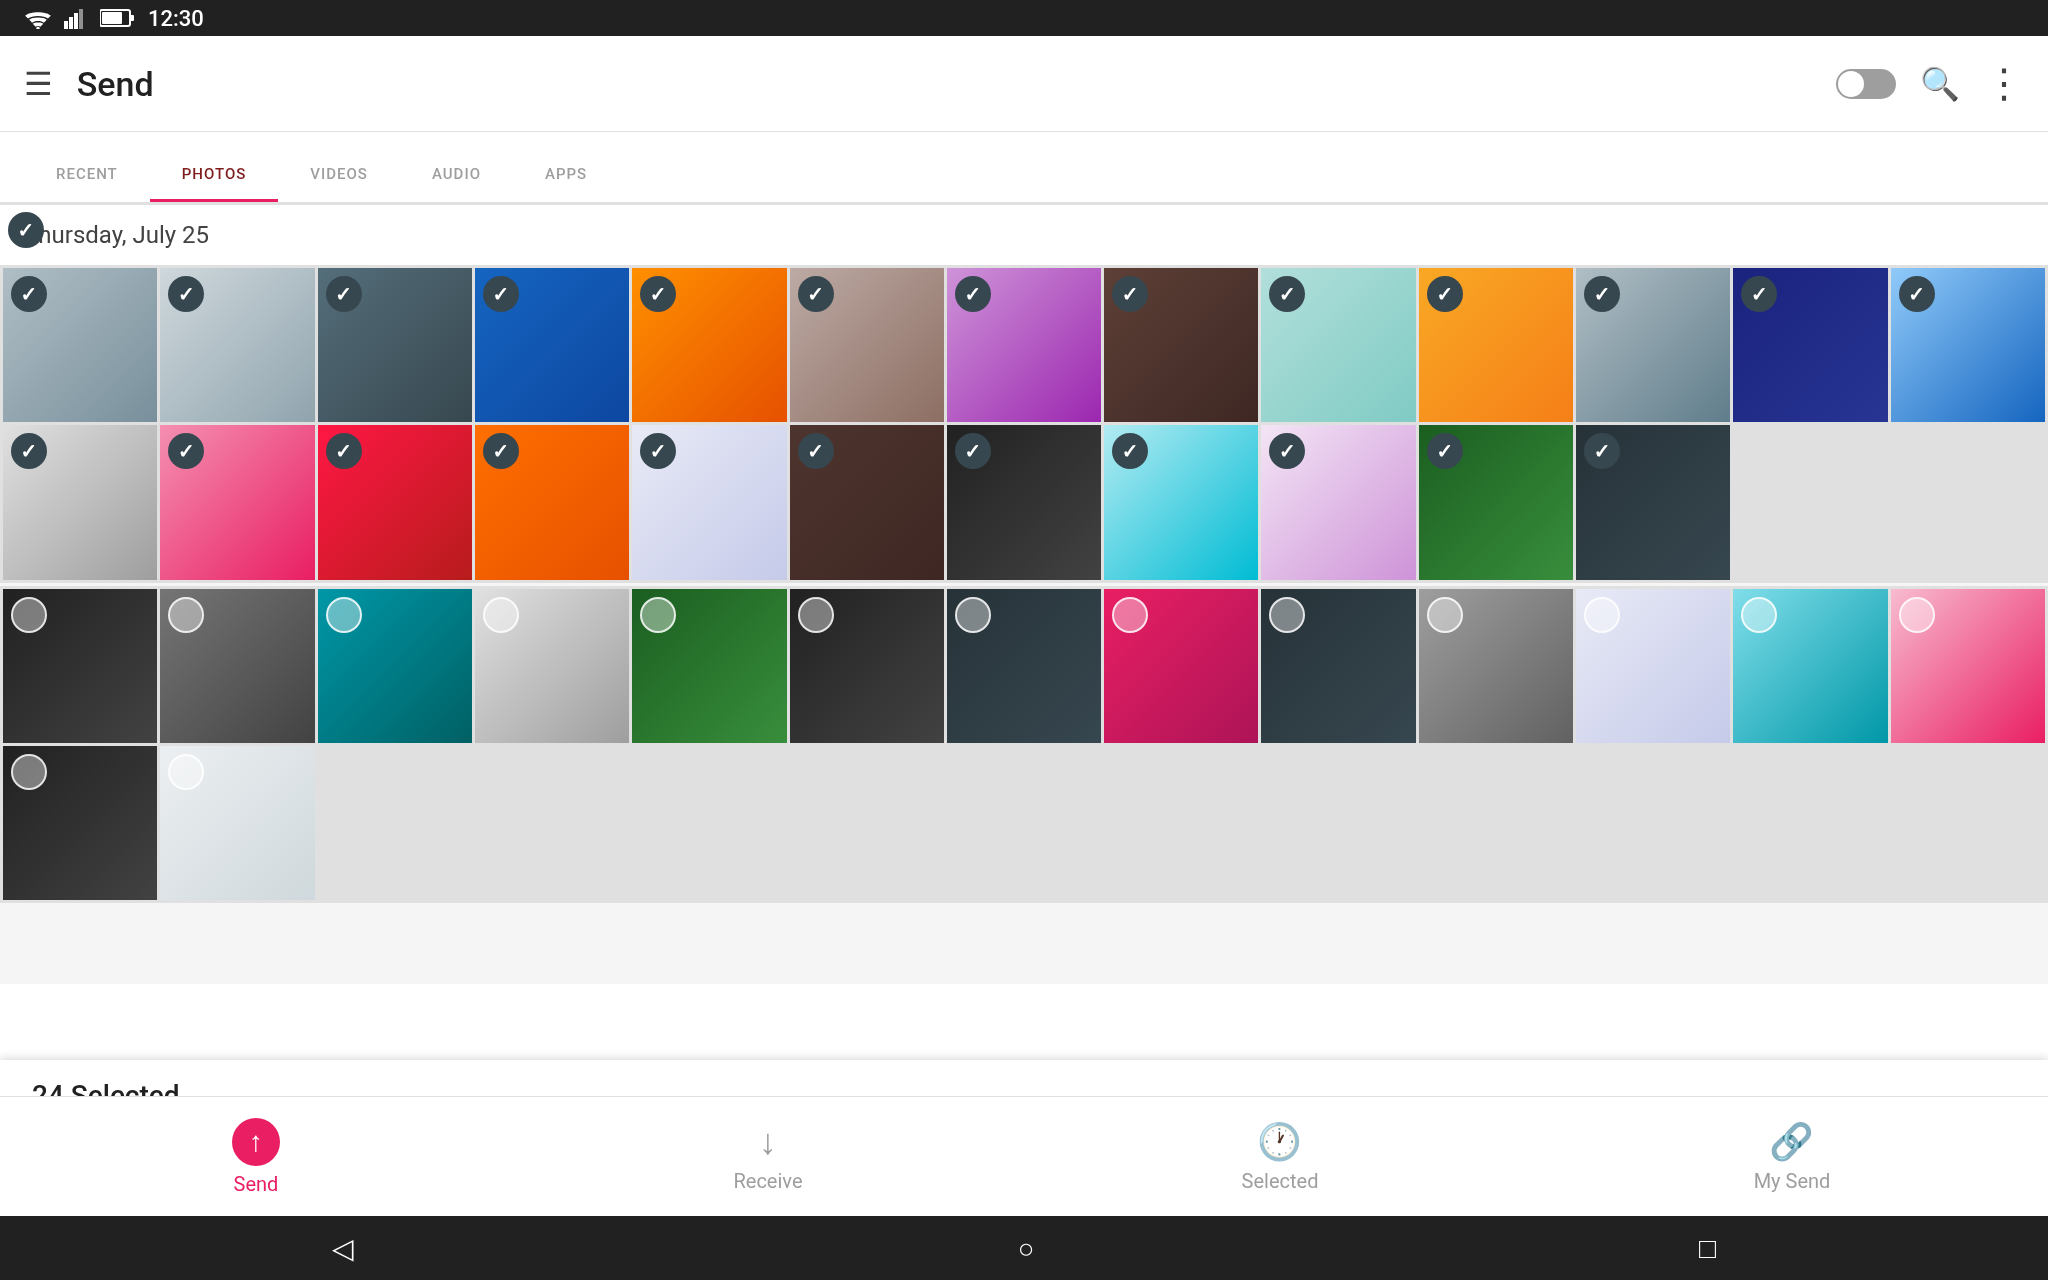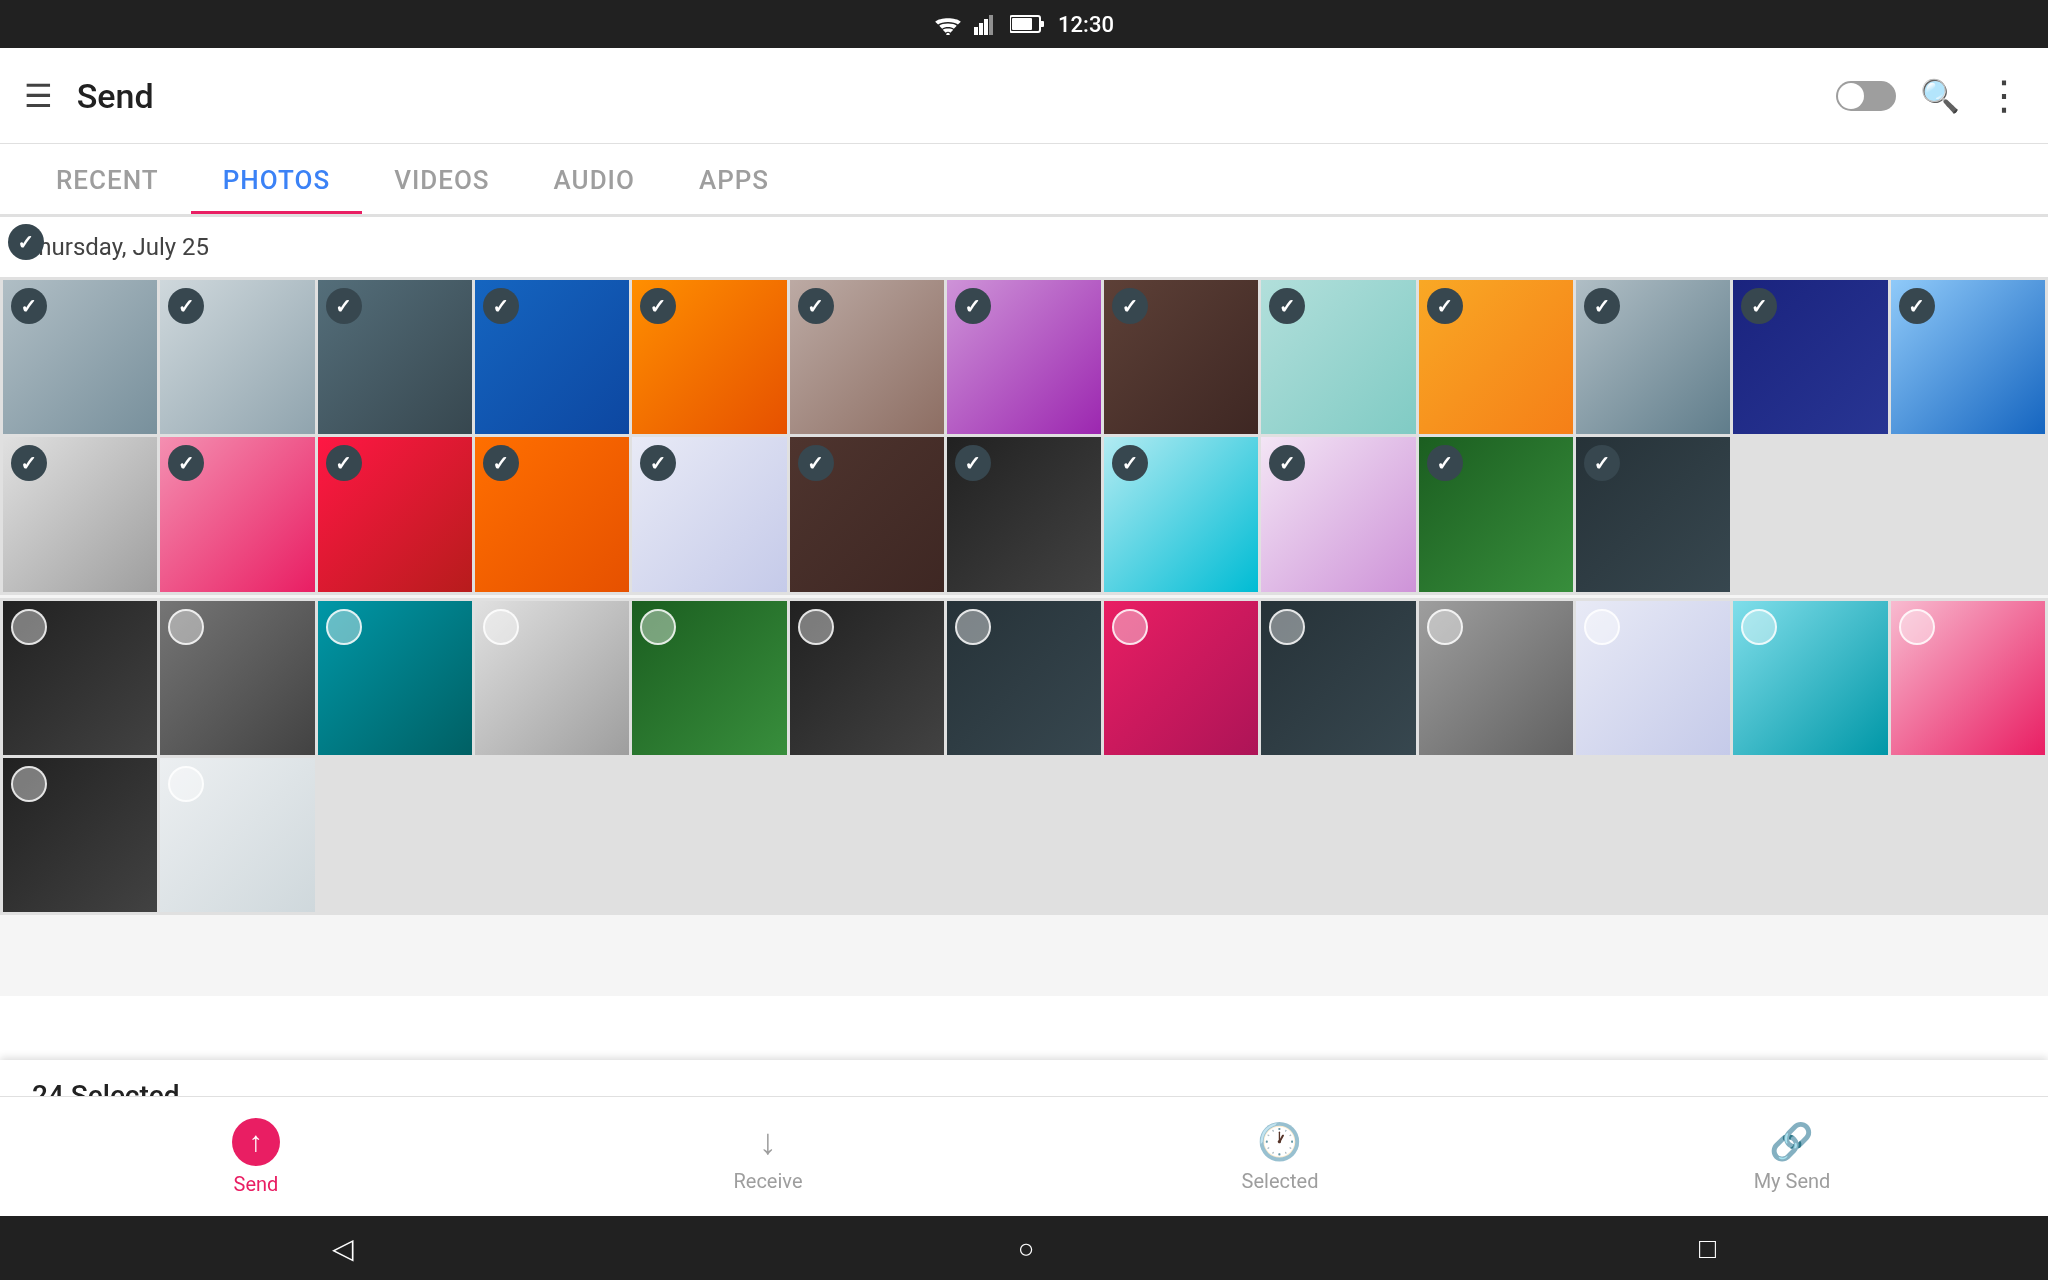--- a/index.html
+++ b/index.html
@@ -1,21 +1,21 @@
 <!DOCTYPE html>
 <html><head>
   <meta charset="utf-8">
   <style>
     * { margin: 0; padding: 0; box-sizing: border-box; }
     body { width: 2048px; height: 1280px; background: #fff; font-family: 'Roboto', Arial, sans-serif; overflow: hidden; position: relative; }
 
     
     .status-bar {
-      width: 100%; height: 48px; background: #212121;
-      display: flex; align-items: center; justify-content: center;
+      width: 100%; height: 36px; background: #212121;
+      display: flex; align-items: center; justify-content: flex-start;
       padding: 16px 24px; gap: 16px;
     }
     .status-icons { display: flex; align-items: center; gap: 12px; }
     .status-time { color: #fff; font-size: 22px; font-weight: 500; }
 
     
     .app-bar {
       width: 100%; height: 96px; background: #fff;
       display: flex; align-items: center; padding: 0 24px;
       border-bottom: 1px solid #e0e0e0;
@@ -26,25 +26,25 @@
 
     
     .tabs {
       width: 100%; height: 72px; background: #fff;
       display: flex; align-items: flex-end;
       border-bottom: 2px solid #e0e0e0;
       padding: 0 24px;
     }
     .tab {
       padding: 0 32px 16px 32px;
-      font-size: 26px; font-weight: 500; color: #9e9e9e;
+      font-size: 15px; font-weight: 500; color: #9e9e9e;
       cursor: pointer; text-transform: uppercase; letter-spacing: 1px;
       border-bottom: 3px solid transparent;
     }
-    .tab.active { color: #3b82f6; border-bottom: 3px solid #e91e63; }
+    .tab.active { color: #7f1d1d; border-bottom: 3px solid #e91e63; }
 
     
     .content { width: 100%; overflow-y: auto; background: #f5f5f5; }
 
     
     .date-header {
       display: flex; align-items: center; gap: 20px;
       padding: 16px 24px; background: #fff;
       border-top: 1px solid #e0e0e0;
     }

